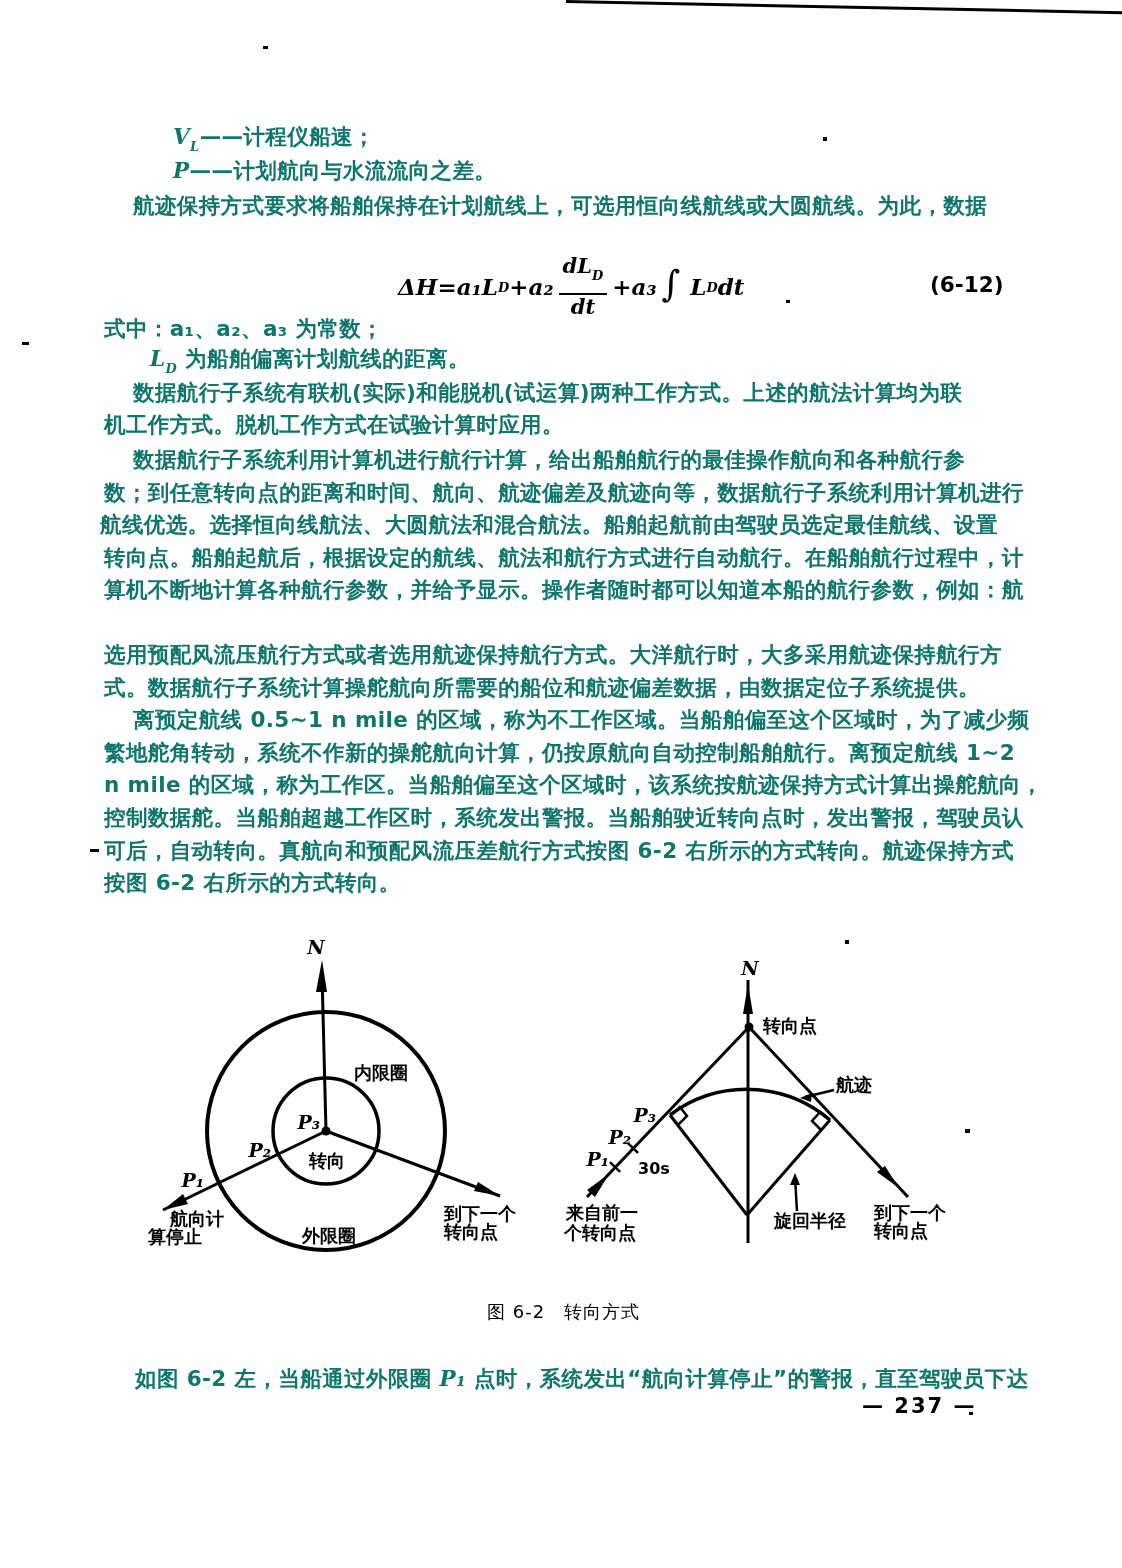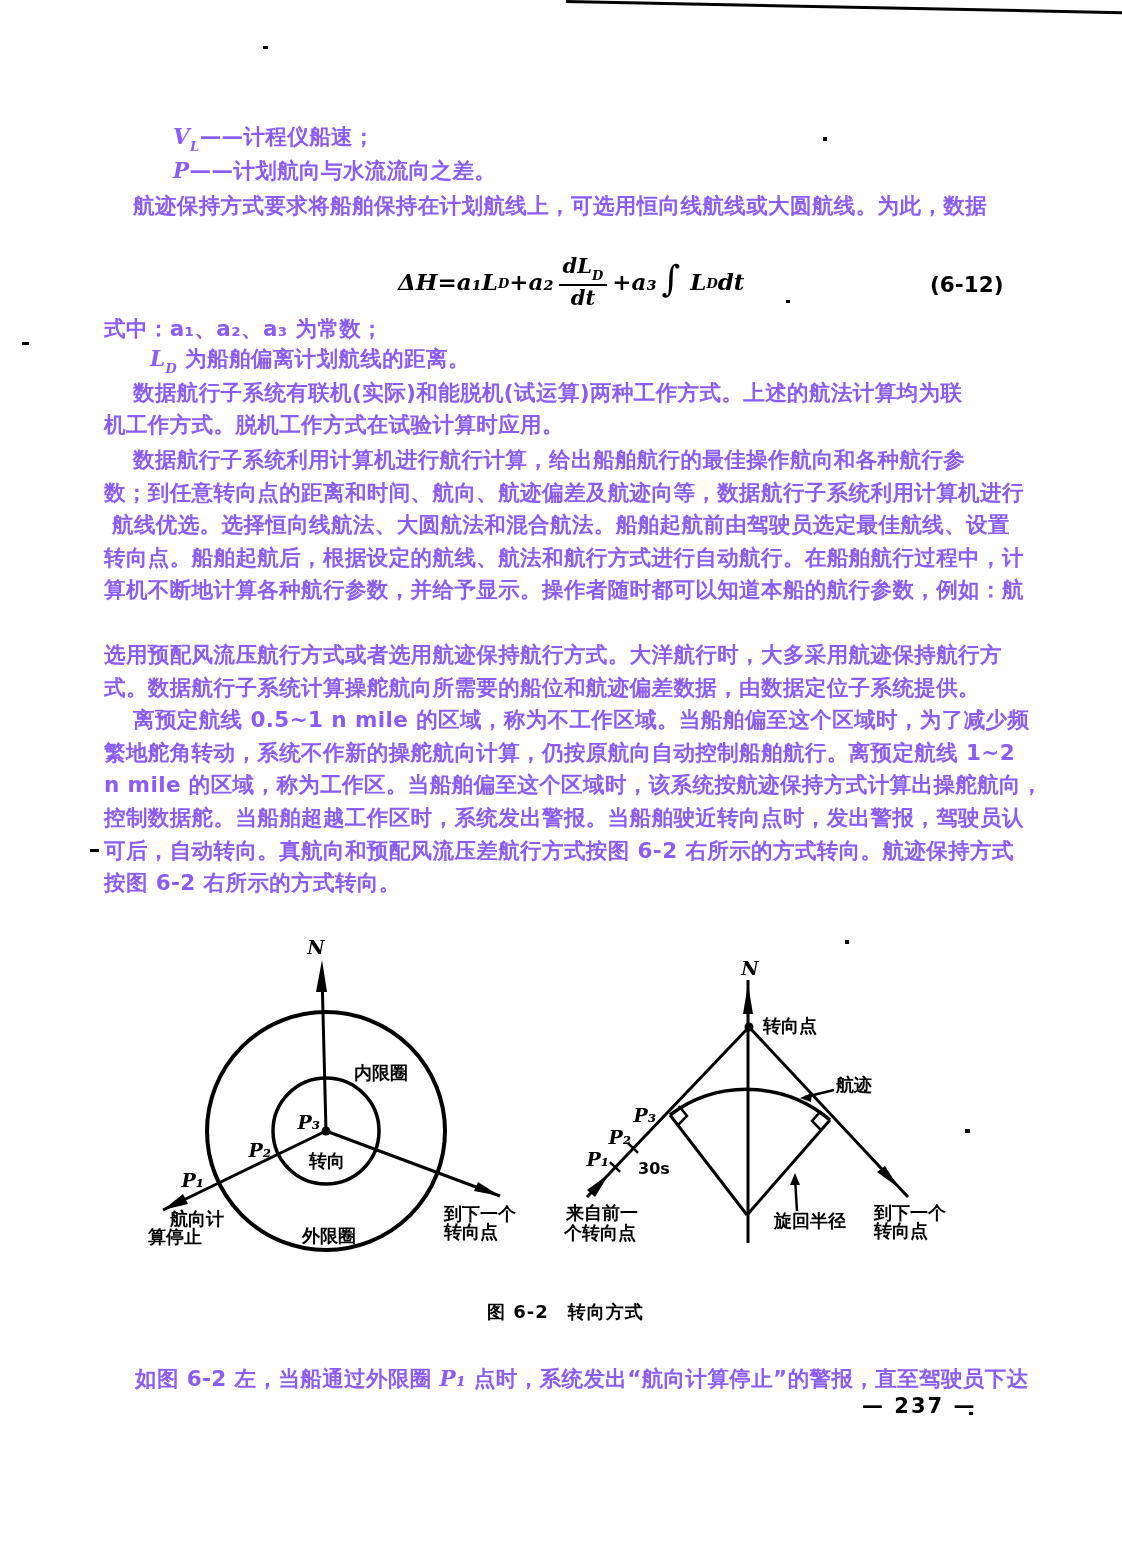--- a/index.html
+++ b/index.html
@@ -1,31 +1,31 @@
 <!DOCTYPE html>
 <html><head>
 <meta charset="utf-8">
 <style>
   html,body{margin:0;padding:0;}
   body{width:1122px;height:1568px;background:#fff;position:relative;overflow:hidden;
        font-family:"DejaVu Sans",sans-serif;color:#000;}
   .page{position:absolute;inset:0;background:#fff;}
   .tline{position:absolute;font-size:21.5px;font-weight:700;letter-spacing:0.4px;
-         line-height:1.25;white-space:pre;color:#8b5cf6;}
+         line-height:1.25;white-space:pre;color:#0f766e;}
   .mvar{font-family:"DejaVu Serif",serif;font-style:italic;font-weight:700;}
   sub.msub{font-family:"DejaVu Serif",serif;font-style:italic;font-size:13px;
            font-weight:700;position:relative;top:2px;line-height:0;}
   .formula{position:absolute;display:flex;align-items:center;font-size:23px;
            font-family:"DejaVu Serif",serif;font-style:italic;font-weight:700;}
   .frac{display:inline-flex;flex-direction:column;align-items:center;margin:0 5px;
         font-size:21px;line-height:1.1;}
-  .frac .num{border-bottom:2.5px solid #000;padding:0 4px 7px;}
+  .frac .num{border-bottom:2.5px solid #000;padding:0 4px 16px;}
   .int{font-size:36px;font-style:normal;font-weight:400;margin:0 10px 0 5px;position:relative;top:-3px;}
   .eqnum{position:absolute;font-size:21.5px;font-weight:700;}
-  .caption{position:absolute;font-size:18px;font-weight:700;letter-spacing:1px;white-space:pre;}
+  .caption{position:absolute;font-size:18px;font-weight:400;letter-spacing:1px;white-space:pre;}
   .pagenum{position:absolute;font-size:21px;font-weight:700;letter-spacing:2px;}
   .figsvg{position:absolute;}
   .artifact-topline{position:absolute;left:566px;top:0;width:560px;height:3px;background:#000;
                     transform:rotate(1.15deg);transform-origin:0 0;}
   .speck{position:absolute;background:#000;}
   svg text.dlabel{font-family:"DejaVu Sans",sans-serif;font-weight:700;font-size:18px;fill:#000;}
   svg text.dvar{font-family:"DejaVu Serif",serif;font-style:italic;font-weight:700;font-size:19px;fill:#000;}
   svg text.dsmall{font-family:"DejaVu Sans",sans-serif;font-weight:700;font-size:16px;fill:#000;}
 </style>
 </head>
@@ -65,21 +65,21 @@
   <div class="eqnum" style="left:930px;top:272px">(6-12)</div>
 
   <div class="tline" style="left:104px;top:316px">式中：a₁、a₂、a₃ 为常数；</div>
   <div class="tline" style="left:150px;top:346px"><span class="mvar">L</span><sub class="msub">D</sub><span> 为船舶偏离计划航线的距离。</span></div>
 
   <div class="tline" style="left:133px;top:380px">数据航行子系统有联机(实际)和能脱机(试运算)两种工作方式。上述的航法计算均为联</div>
   <div class="tline" style="left:104px;top:412px">机工作方式。脱机工作方式在试验计算时应用。</div>
 
   <div class="tline" style="left:133px;top:447px">数据航行子系统利用计算机进行航行计算，给出船舶航行的最佳操作航向和各种航行参</div>
   <div class="tline" style="left:104px;top:480px">数；到任意转向点的距离和时间、航向、航迹偏差及航迹向等，数据航行子系统利用计算机进行</div>
-  <div class="tline" style="left:112px;top:512px">航线优选。选择恒向线航法、大圆航法和混合航法。船舶起航前由驾驶员选定最佳航线、设置</div>
+  <div class="tline" style="left:100px;top:512px">航线优选。选择恒向线航法、大圆航法和混合航法。船舶起航前由驾驶员选定最佳航线、设置</div>
   <div class="tline" style="left:104px;top:545px">转向点。船舶起航后，根据设定的航线、航法和航行方式进行自动航行。在船舶航行过程中，计</div>
   <div class="tline" style="left:104px;top:577px">算机不断地计算各种航行参数，并给予显示。操作者随时都可以知道本船的航行参数，例如：航</div>
   <div class="tline" style="left:104px;top:642px">选用预配风流压航行方式或者选用航迹保持航行方式。大洋航行时，大多采用航迹保持航行方</div>
   <div class="tline" style="left:104px;top:675px">式。数据航行子系统计算操舵航向所需要的船位和航迹偏差数据，由数据定位子系统提供。</div>
 
   <div class="tline" style="left:133px;top:707px">离预定航线 0.5~1 n mile 的区域，称为不工作区域。当船舶偏至这个区域时，为了减少频</div>
   <div class="tline" style="left:104px;top:740px">繁地舵角转动，系统不作新的操舵航向计算，仍按原航向自动控制船舶航行。离预定航线 1~2</div>
   <div class="tline" style="left:104px;top:772px">n mile 的区域，称为工作区。当船舶偏至这个区域时，该系统按航迹保持方式计算出操舵航向，</div>
   <div class="tline" style="left:104px;top:805px">控制数据舵。当船舶超越工作区时，系统发出警报。当船舶驶近转向点时，发出警报，驾驶员认</div>
   <div class="tline" style="left:104px;top:838px">可后，自动转向。真航向和预配风流压差航行方式按图 6-2 右所示的方式转向。航迹保持方式</div>

